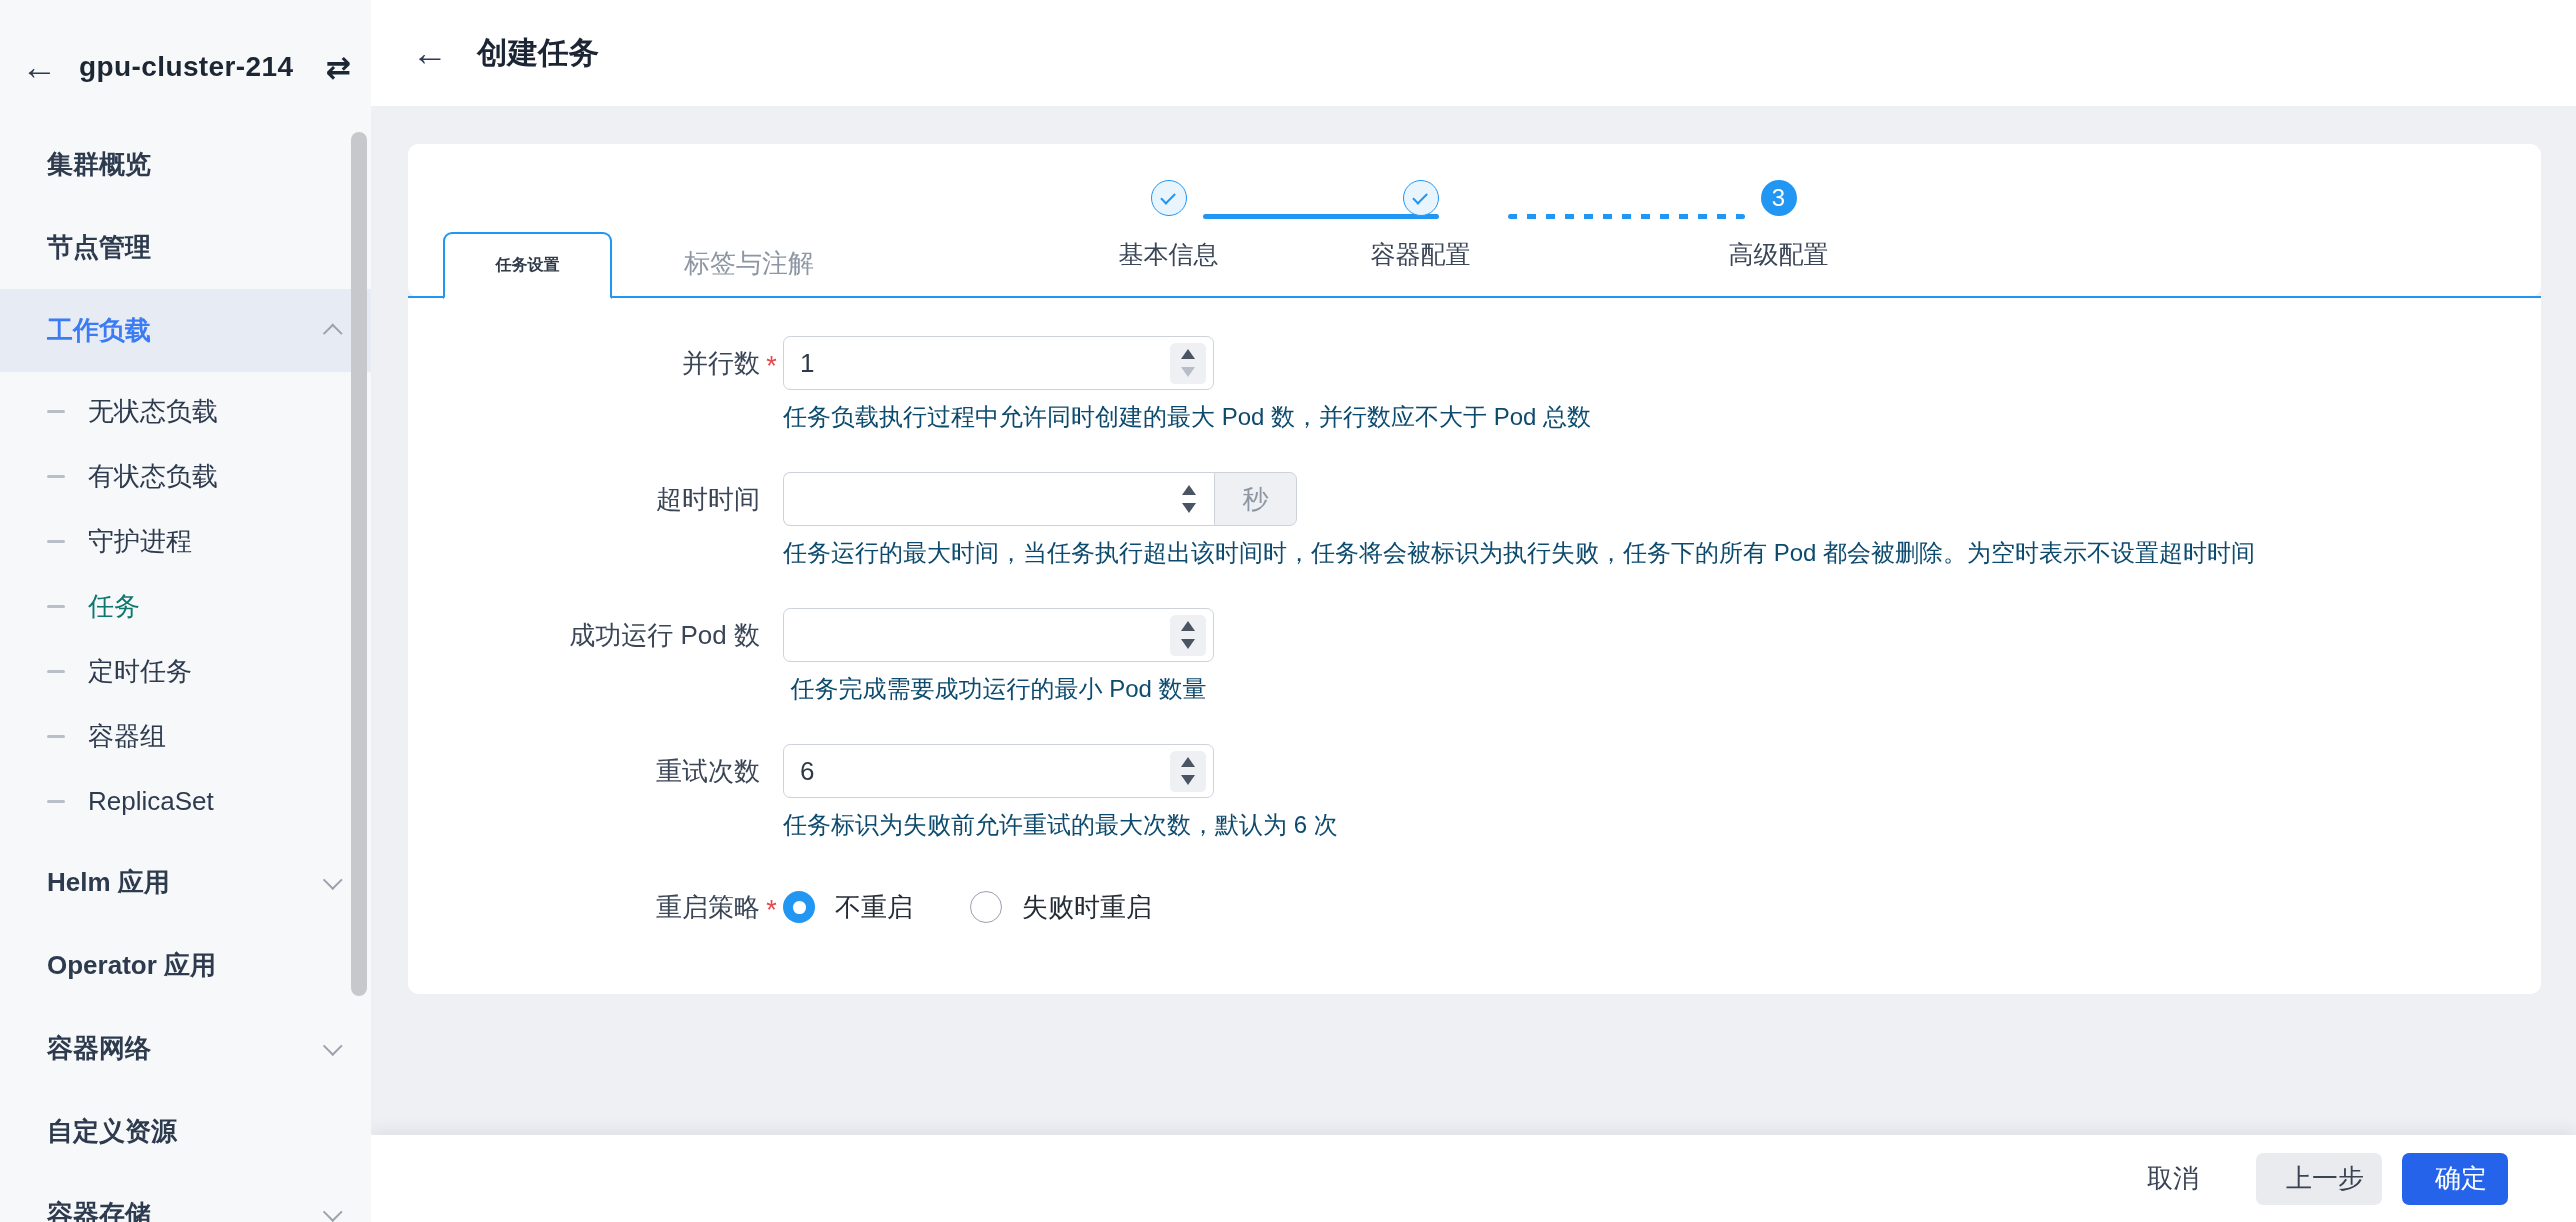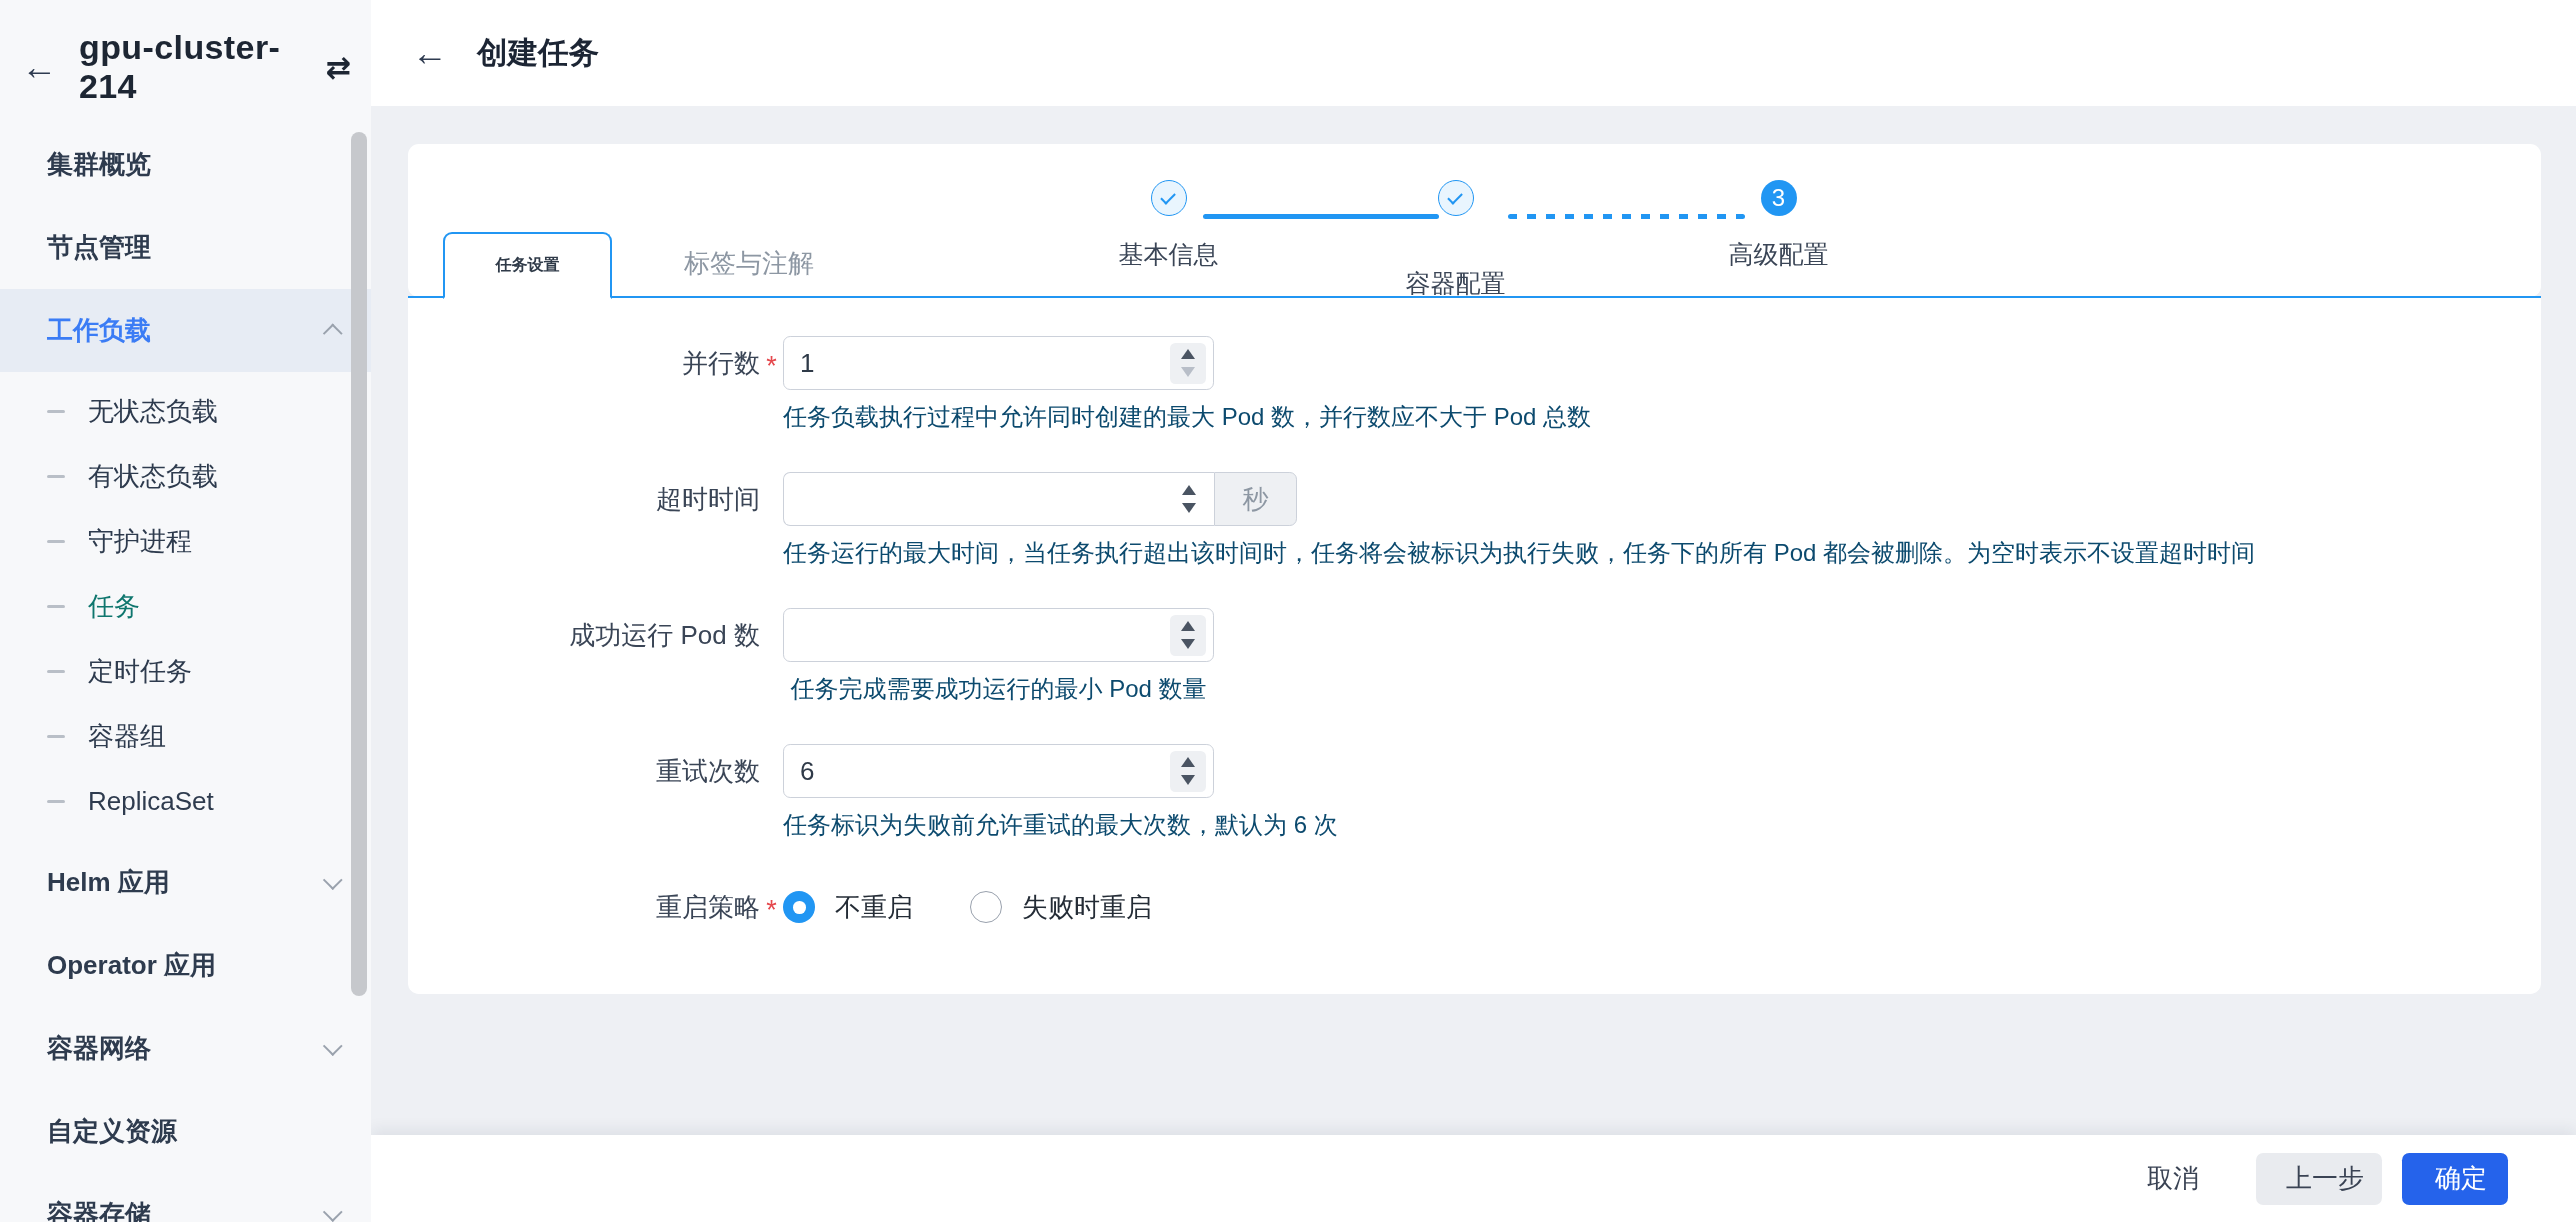--- a/index.html
+++ b/index.html
@@ -4,21 +4,21 @@
 <style>
   * { margin:0; padding:0; box-sizing:border-box; }
   html,body { background:#fff; }
   body { font-family:"Liberation Sans","DejaVu Sans",sans-serif; }
   .screen { position:relative; width:2576px; height:1222px; background:#eef0f4; overflow:hidden; }
 
   
   .sidebar { position:absolute; left:0; top:0; width:371px; height:1222px; background:#f7f8fa; z-index:5; }
   .sidebar-header { position:absolute; top:34px; left:0; right:0; height:66px; display:flex; align-items:center; padding-left:21.5px; }
   .sb-back { font-size:36px; font-weight:700; color:#2e3b50; line-height:1; cursor:pointer; }
-  .sb-title { margin-left:21.5px; font-size:34px; font-weight:700; color:#1d2633; letter-spacing:0.4px; }
+  .sb-title { margin-left:21.5px; font-size:28px; font-weight:700; color:#1d2633; letter-spacing:0.4px; }
   .sb-switch { margin-left:auto; margin-right:20px; font-size:30.5px; font-weight:700; color:#1d2633; cursor:pointer; }
   .sidebar-nav { position:absolute; top:123px; left:0; right:0; }
   .nav1 { height:83px; display:flex; align-items:center; padding:0 32px 0 47px; font-size:26px; font-weight:600; color:#2e3b4e; cursor:pointer; }
   .nav1.active-parent { background:#e7ecf4; color:#3b7cf5; }
   .nav2 { height:65px; display:flex; align-items:center; padding-left:47px; font-size:26px; font-weight:500; color:#2e3b4e; cursor:pointer; }
   .nav2.active { color:#0f766e; }
   .dash { width:18px; height:3.6px; background:#b9bfc7; border-radius:1.8px; margin-right:23px; flex:0 0 auto; }
   .chev { width:13.5px; height:13.5px; border-right:2.7px solid #9aa2ad; border-bottom:2.7px solid #9aa2ad; margin-left:auto; flex:0 0 auto; }
   .chev.down { transform:rotate(45deg); margin-top:-7.2px; }
   .chev.up { transform:rotate(-135deg); margin-top:7.2px; }
@@ -163,21 +163,21 @@
 
     <section class="stepper-card">
       <div class="conn solid" style="left:795px; width:236px;"></div>
       <div class="conn dashed" style="left:1100px; width:237px;"></div>
       <div class="step" style="left:662px;">
         <span class="step-circle done">
             <span class="check-glyph"></span>
           </span>
         <span class="step-label">基本信息</span>
       </div>
-      <div class="step" style="left:949px;gap:29px;">
+      <div class="step" style="left:914px;">
         <span class="step-circle done">
             <span class="check-glyph"></span>
           </span>
         <span class="step-label">容器配置</span>
       </div>
       <div class="step" style="left:1272px;">
         <span class="step-circle current">3</span>
         <span class="step-label">高级配置</span>
       </div>
     </section>

